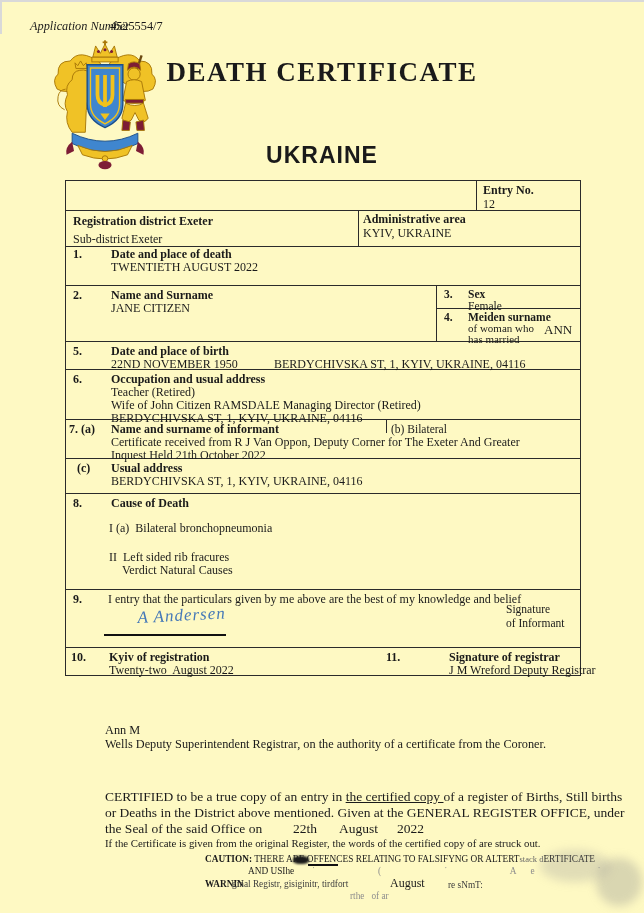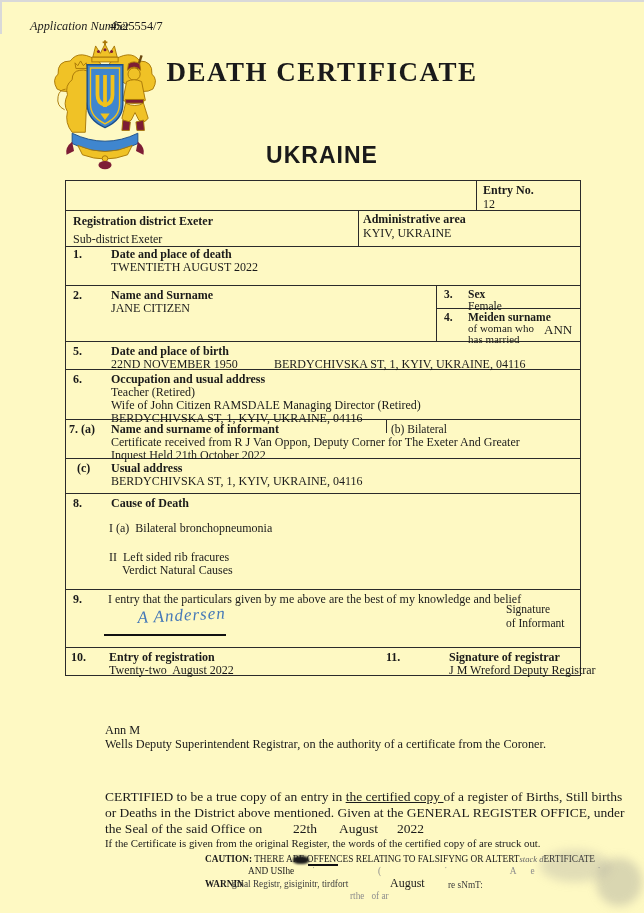--- a/index.html
+++ b/index.html
@@ -11,21 +11,21 @@
   .s11{font-size:11px;} .s115{font-size:11.5px;} .s123{font-size:12.3px;}
   .s13{font-size:13px;} .s135{font-size:13.5px;} .s108{font-size:10.8px;} .s93{font-size:9.3px;}
   .title{font-size:27px;font-weight:bold;letter-spacing:1.5px;}
   .country{font-family:"Liberation Sans",sans-serif;font-size:23px;font-weight:bold;letter-spacing:1px;}
   .tableBox{position:absolute;left:65px;top:180px;width:514px;height:494px;border:1.5px solid #2b2b2b;}
   .hline{position:absolute;height:1.3px;background:#2b2b2b;left:0;width:100%;}
   .vline{position:absolute;width:1.3px;background:#2b2b2b;}
   .sigline{position:absolute;height:1.5px;background:#111;}
   .u{text-decoration:underline;}
   .sig{font-style:italic;font-size:17px;letter-spacing:1px;transform:rotate(-3deg);transform-origin:left bottom;}
-  .smudge{color:#666;filter:blur(0.4px);font-size:8.5px;font-style:italic;}
+  .smudge{color:#666;filter:blur(0.4px);font-size:8.5px;}
   .faint{color:#8d8d8d;filter:blur(0.4px);}
   .overlapped{color:#3d3d3d;filter:blur(0.3px);}
   .blob{position:absolute;border-radius:50%;filter:blur(5px);}
   .blot{position:absolute;background:#1b1b1b;filter:blur(1px);border-radius:40%;}
   .edge{position:absolute;background:#d9d9d9;}
 </style>
 </head>
 <body>
 
 <div class="page">
@@ -156,21 +156,21 @@
     <div class="t" style="left:56px;top:383px">Verdict Natural Causes</div>
 
     <div class="t b" style="left:7px;top:412px">9.</div>
     <div class="t" style="left:42px;top:412px">I entry that the particulars given by me above are the best of my knowledge and belief</div>
     <div class="t sig" style="left: 72px; top: 428px; color: rgb(70, 121, 184);">A Andersen</div>
     <div class="sigline" style="left:38px;top:453px;width:122px"></div>
     <div class="t s115" style="left:440px;top:422px">Signature</div>
     <div class="t s115" style="left:440px;top:436px">of Informant</div>
 
     <div class="t b" style="left:5px;top:470px">10.</div>
-    <div class="t b" style="left:43px;top:470px">Entry of registration</div>
+    <div class="t b" style="left:43px;top:470px">Kyiv of registration</div>
     <div class="t" style="left:43px;top:483px">Twenty-two  August 2022</div>
     <div class="t b" style="left:320px;top:470px">11.</div>
     <div class="t b" style="left:383px;top:470px">Signature of registrar</div>
     <div class="t" style="left:383px;top:483px">J M Wreford Deputy Registrar</div>
   </div>
 
   <div class="t s123" style="left:105px;top:724px">Ann M</div>
   <div class="t s123" style="left:105px;top:738px">Wells Deputy Superintendent Registrar, on the authority of a certificate from the Coroner.</div>
 
   <div class="t s135" style="left:105px;top:790px"><span>CERTIFIED to be a true copy of an entry in </span><span class="u">the certified copy </span><span>of a register of Births, Still births</span></div>

